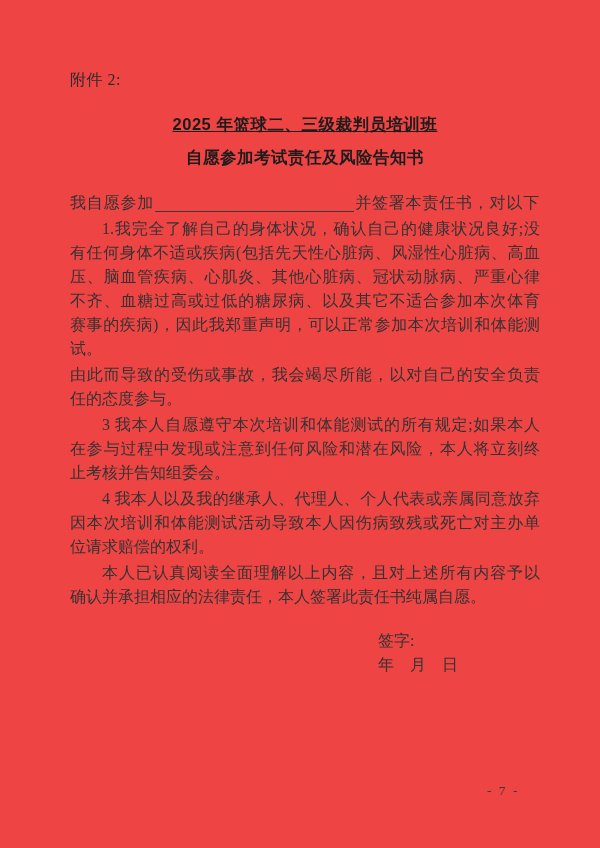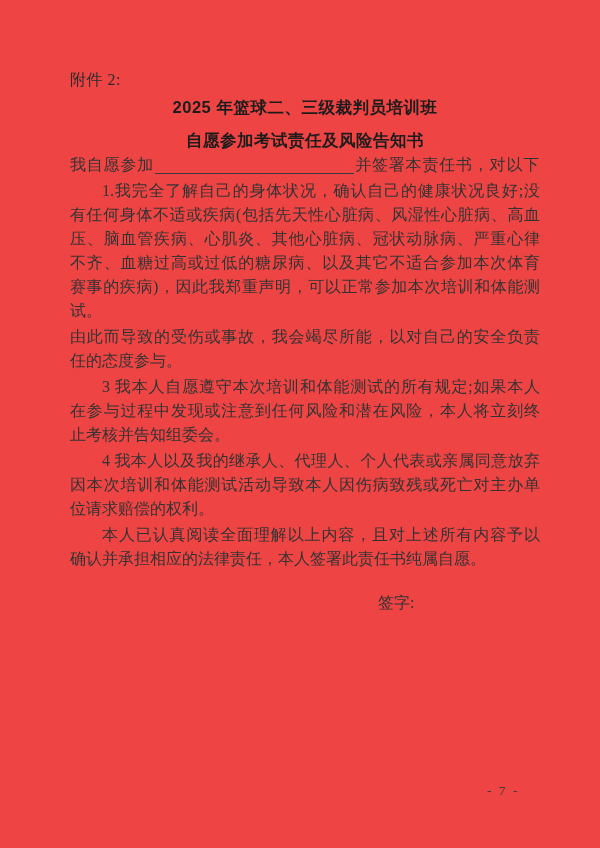--- a/index.html
+++ b/index.html
@@ -30,24 +30,24 @@
   }
   .title {
     font-family: "Liberation Sans", "DejaVu Sans", sans-serif;
     font-weight: bold;
     color: #1c1c1c;
     text-align: center;
     font-size: 16.5px;
     line-height: 20px;
     letter-spacing: 0.5px;
   }
-  .title-1 { margin-top: 7px; }
+  .title-1 { margin-top: 24px; text-decoration: underline; }
   .title-2 { margin-top: 13px; }
   .bodytext {
-    margin-top: 3px;
+    margin-top: 24px;
     font-size: 16px;
     color: #333333;
   }
   .line {
     line-height: 24px;
     min-height: 24px;
   }
   .fill {
     text-align: justify;
     text-align-last: justify;
@@ -133,19 +133,20 @@
             <div class="line lastline">位请求赔偿的权利。</div>
           </div>
           <div class="para">
             <div class="line fill first-indent">本人已认真阅读全面理解以上内容，且对上述所有内容予以</div>
             <div class="line lastline">确认并承担相应的法律责任，本人签署此责任书纯属自愿。</div>
           </div>
         </div>
 
       <div class="signature">
         <div class="line">签字:</div>
+        <div class="line">年　月　日</div>
       </div>
 
     </div>
   </div>
 
   <div class="page-number">- 7 -</div>
 </div>
 
 </body></html>

